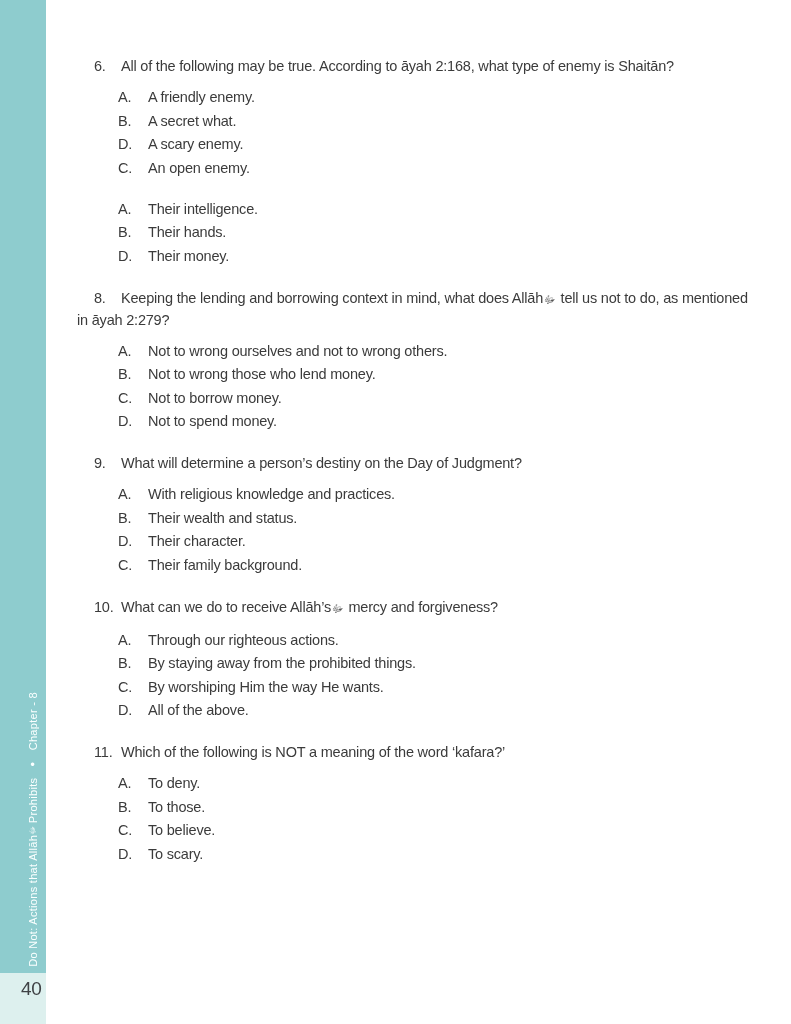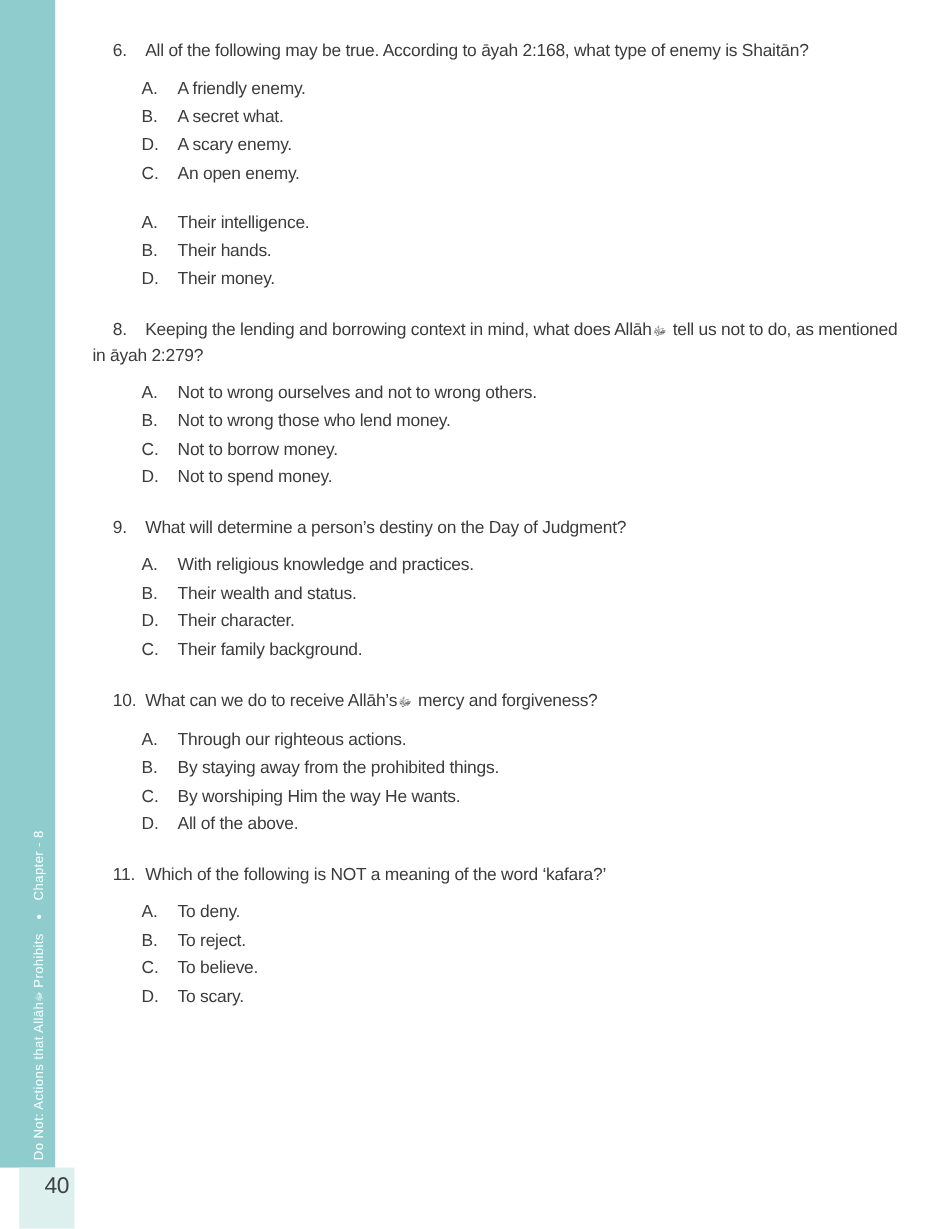--- a/index.html
+++ b/index.html
@@ -35,38 +35,38 @@
     color: #fbffff;
   }
   .sidebar-label .sep {
     font-size: 8px;
     margin-inline: 9px;
   }
 
   
   .page-footer {
     position: absolute;
-    left: 16px; top: 973px;
+    left: 0; top: 973px;
     width: 46px; height: 51px;
     background: #DDF0EE;
   }
   .page-num {
     position: absolute;
     left: 21px; top: 5px;
     font-size: 19px;
     letter-spacing: -0.3px;
     color: #3F4245;
   }
 
   
   .content {
     position: absolute;
     left: 77px; top: 0;
     width: 680px;
-    padding-top: 33px;
+    padding-top: 56px;
     color: #3B3B3B;
     font-size: 14.5px;
     letter-spacing: -0.2px;
   }
   .question {
     line-height: 20px;
     margin-bottom: 12px;
   }
   .qnum {
     display: inline-block;
@@ -169,21 +169,21 @@
 
   <p class="option"><span class="oletter">D.</span><span>All of the above.</span></p>
 </div>
   </section>
 
   <section class="qblock">
     <p class="question"><span class="qnum">11.</span><span>Which of the following is NOT a meaning of the word ‘kafara?’</span></p>
     <div class="options">
   <p class="option"><span class="oletter">A.</span><span>To deny.</span></p>
 
-  <p class="option"><span class="oletter">B.</span><span>To reject.</span></p>
+  <p class="option"><span class="oletter">B.</span><span>To those.</span></p>
 
   <p class="option"><span class="oletter">C.</span><span>To believe.</span></p>
 
   <p class="option"><span class="oletter">D.</span><span>To scary.</span></p>
 </div>
   </section>
 </div>
   </main>
 
 </div>

